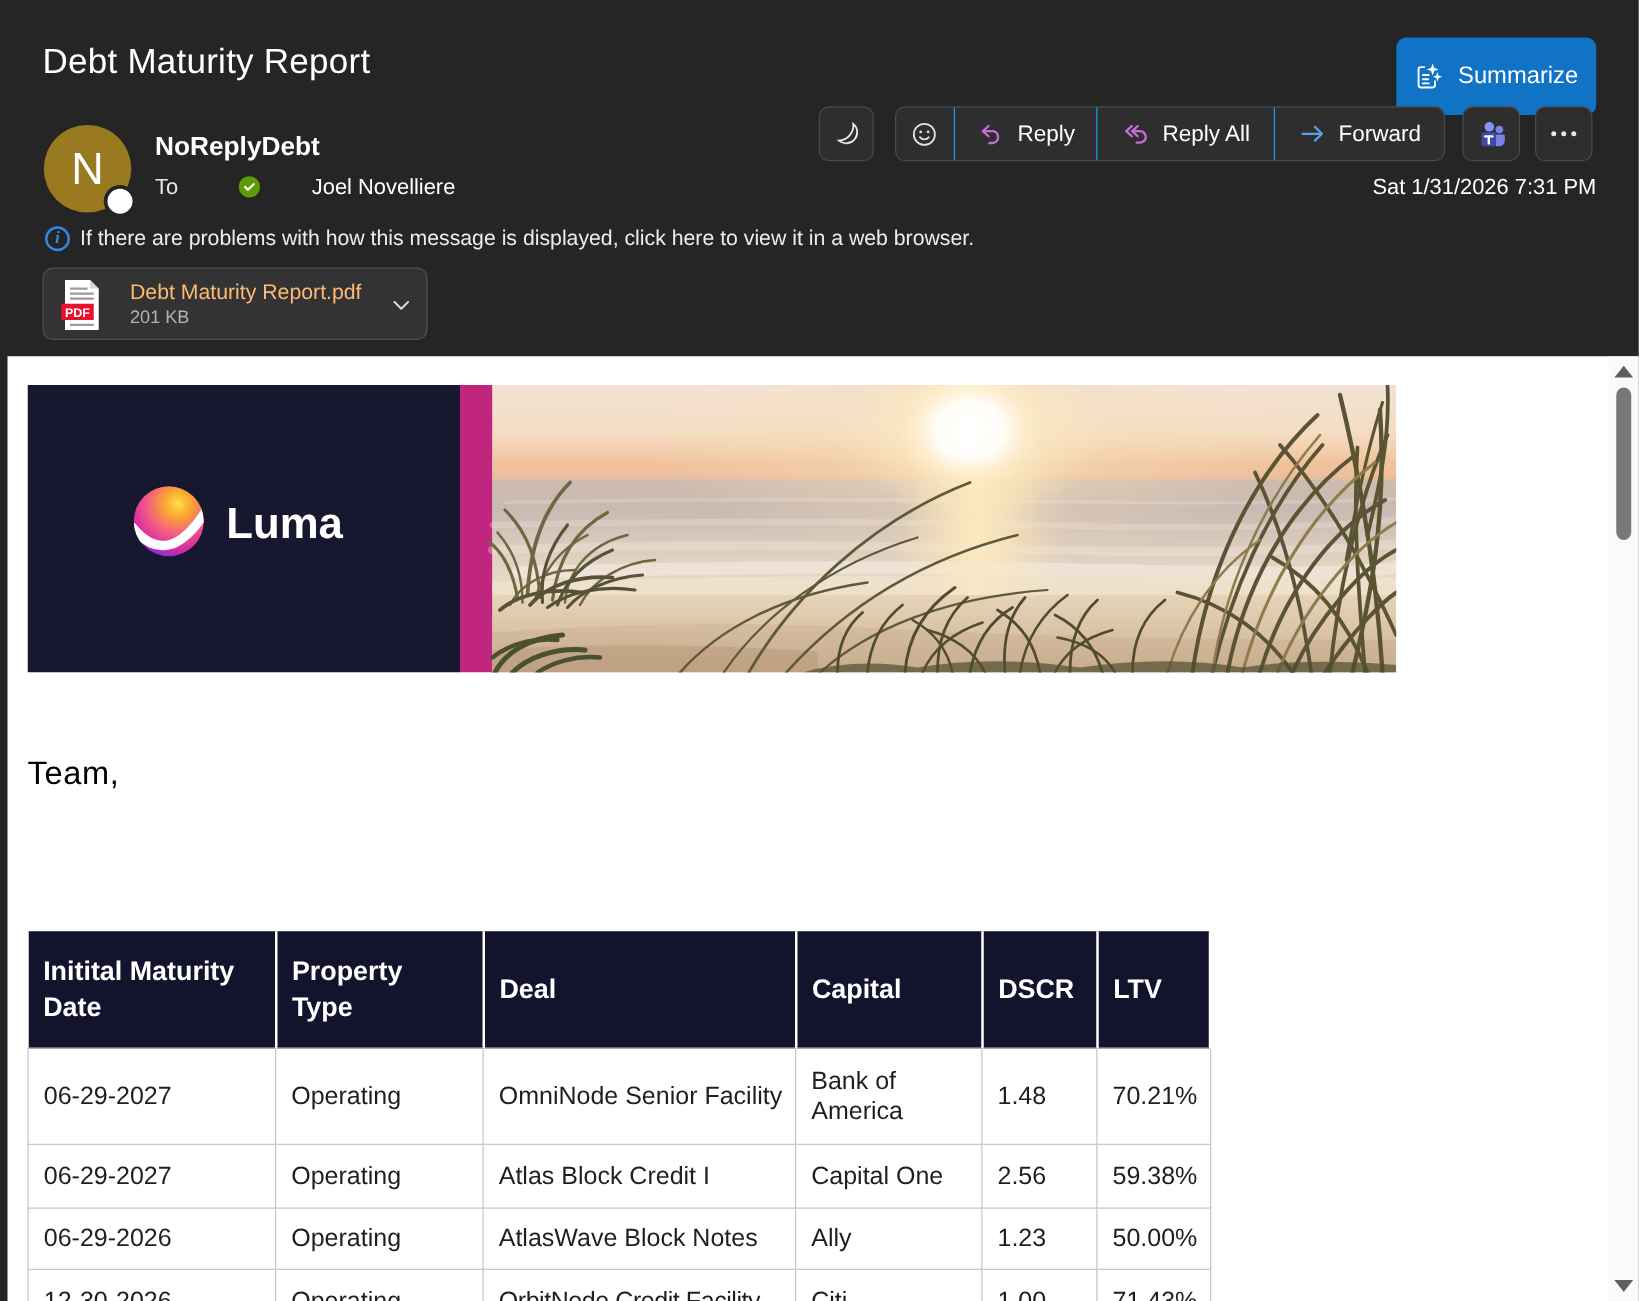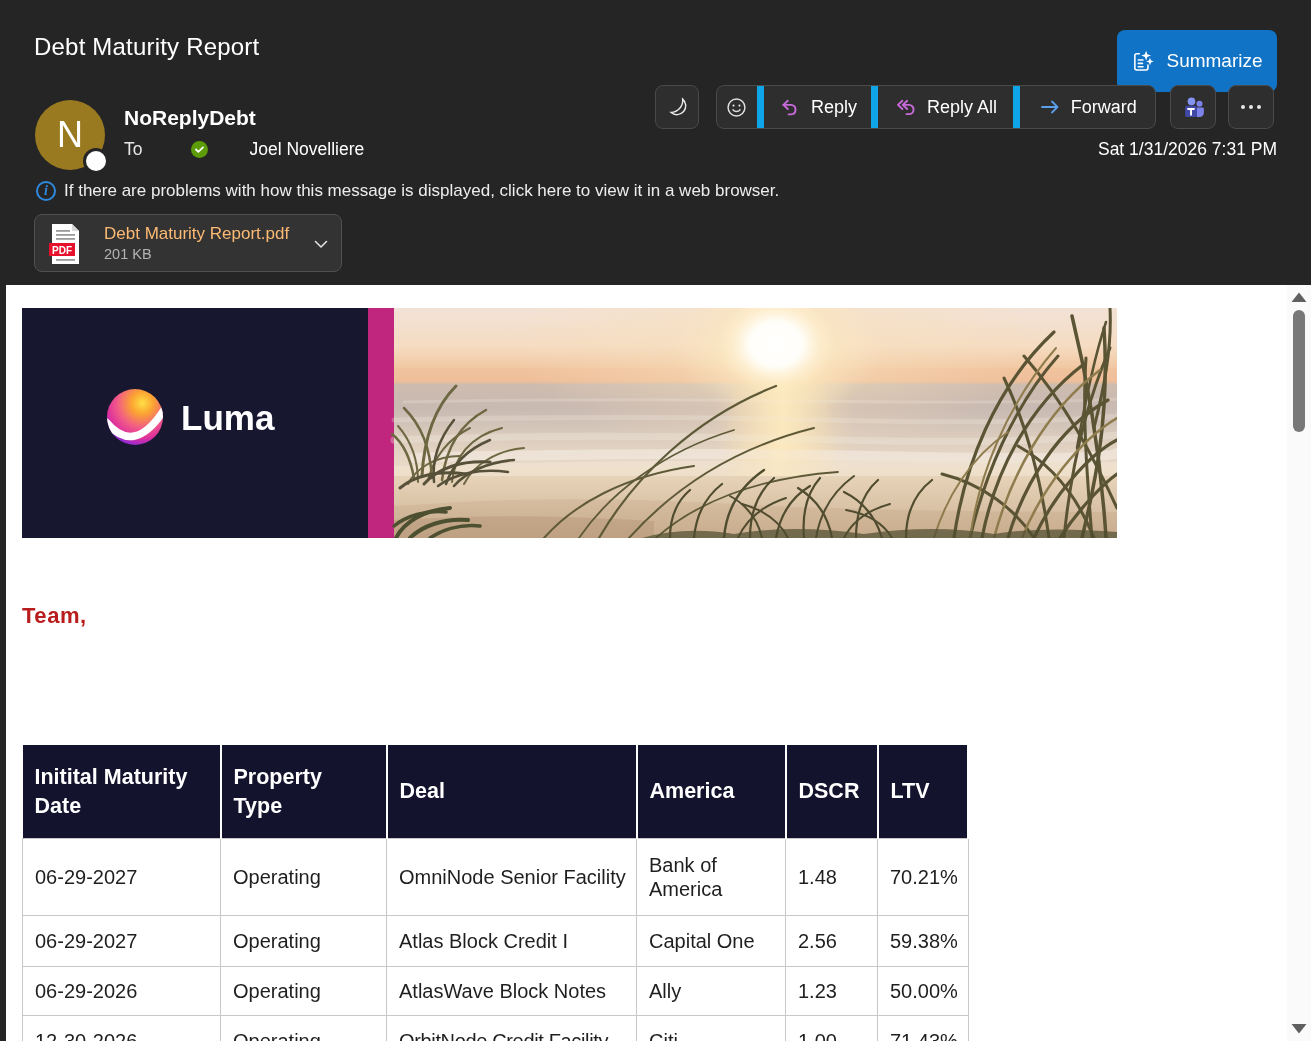--- a/index.html
+++ b/index.html
@@ -1,46 +1,46 @@
 <!DOCTYPE html>
 <html><head>
 <meta charset="utf-8">
 <style>
   * { margin:0; padding:0; box-sizing:border-box; }
   html,body { width:1311px; height:1041px; overflow:hidden; }
   body { background:#252525; font-family:"Liberation Sans", sans-serif; position:relative; }
   .abs { position:absolute; }
   
-  .title { left:34px; top:33px; font-size:24px; font-weight:400; color:#ffffff; letter-spacing:0.2px; }
+  .title { left:34px; top:33px; font-size:28px; font-weight:400; color:#ffffff; letter-spacing:0.2px; }
   .btn-sum { left:1117px; top:30px; width:160px; height:62px; background:#1173c5; border-radius:8px;
              color:#fff; font-size:19px; display:flex; align-items:center; justify-content:center; gap:10px; }
   .avatar { left:35px; top:100px; width:70px; height:70px; border-radius:50%; background:#9a7a20;
             color:#fff; font-size:36px; font-weight:400; display:flex; align-items:center; justify-content:center; }
   .presence { left:83px; top:148px; width:26px; height:26px; border-radius:50%; background:#252525; }
   .presence::after { content:""; position:absolute; left:3px; top:3px; width:20px; height:20px; border-radius:50%; background:#ffffff; }
   .sender { left:124px; top:106px; font-size:21px; font-weight:600; color:#ffffff; }
   .torow { left:124px; top:139px; font-size:17.5px; color:#e6e6e6; display:flex; align-items:center;gap:36px; }
   .badge { width:17px; height:17px; border-radius:50%; background:#5b9c08; display:inline-block; margin:0 5px 0 13px; position:relative; }
   .infoline { left:36px; top:181px; font-size:17px; color:#ededed; display:flex; align-items:center; gap:8px; }
   .iicon { width:20px; height:20px; border-radius:50%; border:2px solid #2f89dc; color:#2f89dc; font-size:14px; font-weight:700;
            display:flex; align-items:center; justify-content:center; font-family:"Liberation Serif",serif; font-style:italic; }
   .chip { left:34px; top:214px; width:308px; height:58px; background:#333333; border:1px solid #505050; border-radius:8px; }
   .chip .t1 { position:absolute; left:69px; top:9px; font-size:17px; color:#fdba74; }
   .chip .t2 { position:absolute; left:69px; top:31px; font-size:14.5px; color:#b3b3b3; }
   .tbtn { top:85px; height:44px; background:#2e2e2e; border:1px solid #4a4a4a; border-radius:8px;
           display:flex; align-items:center; justify-content:center; }
   .tgroup { left:716px; top:85px; height:44px; display:flex; background:#2e2e2e; border:1px solid #4a4a4a; border-radius:8px; }
-  .seg { display:flex; align-items:center; justify-content:center; gap:9px; color:#fff; font-size:18px; border-right:7px solid #0ea5e9; }
+  .seg { display:flex; align-items:center; justify-content:center; gap:9px; color:#fff; font-size:18px; border-right:1px solid #0ea5e9; }
   .seg:last-child { border-right:none; }
   .dot { width:4.5px; height:4.5px; border-radius:50%; background:#e8e8e8; }
   .date { right:34px; top:139px; font-size:17.5px; color:#fff; }
   
   .pane { left:6px; top:285px; width:1305px; height:756px; background:#ffffff; overflow:hidden; }
   .banner { position:absolute; left:16px; top:23px; width:1095px; height:230px; }
-  .bodytext { position:absolute; left:16px; font-size:22px; letter-spacing:0.55px; color:#b91c1c;font-weight:bold; }
+  .bodytext { position:absolute; left:16px; font-size:26px; letter-spacing:0.55px; color:#000000; }
   
   table { position:absolute; left:16px; top:460px; border-collapse:collapse; font-size:20px; color:#1f1f1f; }
   th { background:#14132e; color:#fff; font-weight:700; text-align:left; vertical-align:middle;
        border-right:2px solid #fff; padding:17.5px 14px 17.5px 12px; font-size:21.5px; line-height:29px; }
   td { border:1px solid #c8c8c8; vertical-align:middle; padding:12px 10px 12px 12px; line-height:24px; }
   .tight { letter-spacing:-0.35px; }
   
   .sb-track { position:absolute; left:1281px; top:0; width:24px; height:756px; background:#fafafa; }
   .sb-thumb { position:absolute; left:1287px; top:25px; width:12px; height:122px; background:#787878; border-radius:6px; }
 </style>
@@ -309,21 +309,21 @@
     </div>
 
     <div class="bodytext" style="top:318px;">Team,</div>
 
     <table>
       <tbody>
         <tr>
         <th style="width:198px;">Initital Maturity Date</th>
         <th style="width:166px;">Property Type</th>
         <th style="width:250px;">Deal</th>
-        <th style="width:149px;">America</th>
+        <th style="width:149px;">Capital</th>
         <th style="width:92px;">DSCR</th>
         <th style="width:90px;">LTV</th>
       </tr>
       <tr style="height:77px;">
         <td>06-29-2027</td>
           <td>Operating</td>
           <td>OmniNode Senior Facility</td>
           <td>Bank of America</td>
           <td>1.48</td>
           <td>70.21%</td>

